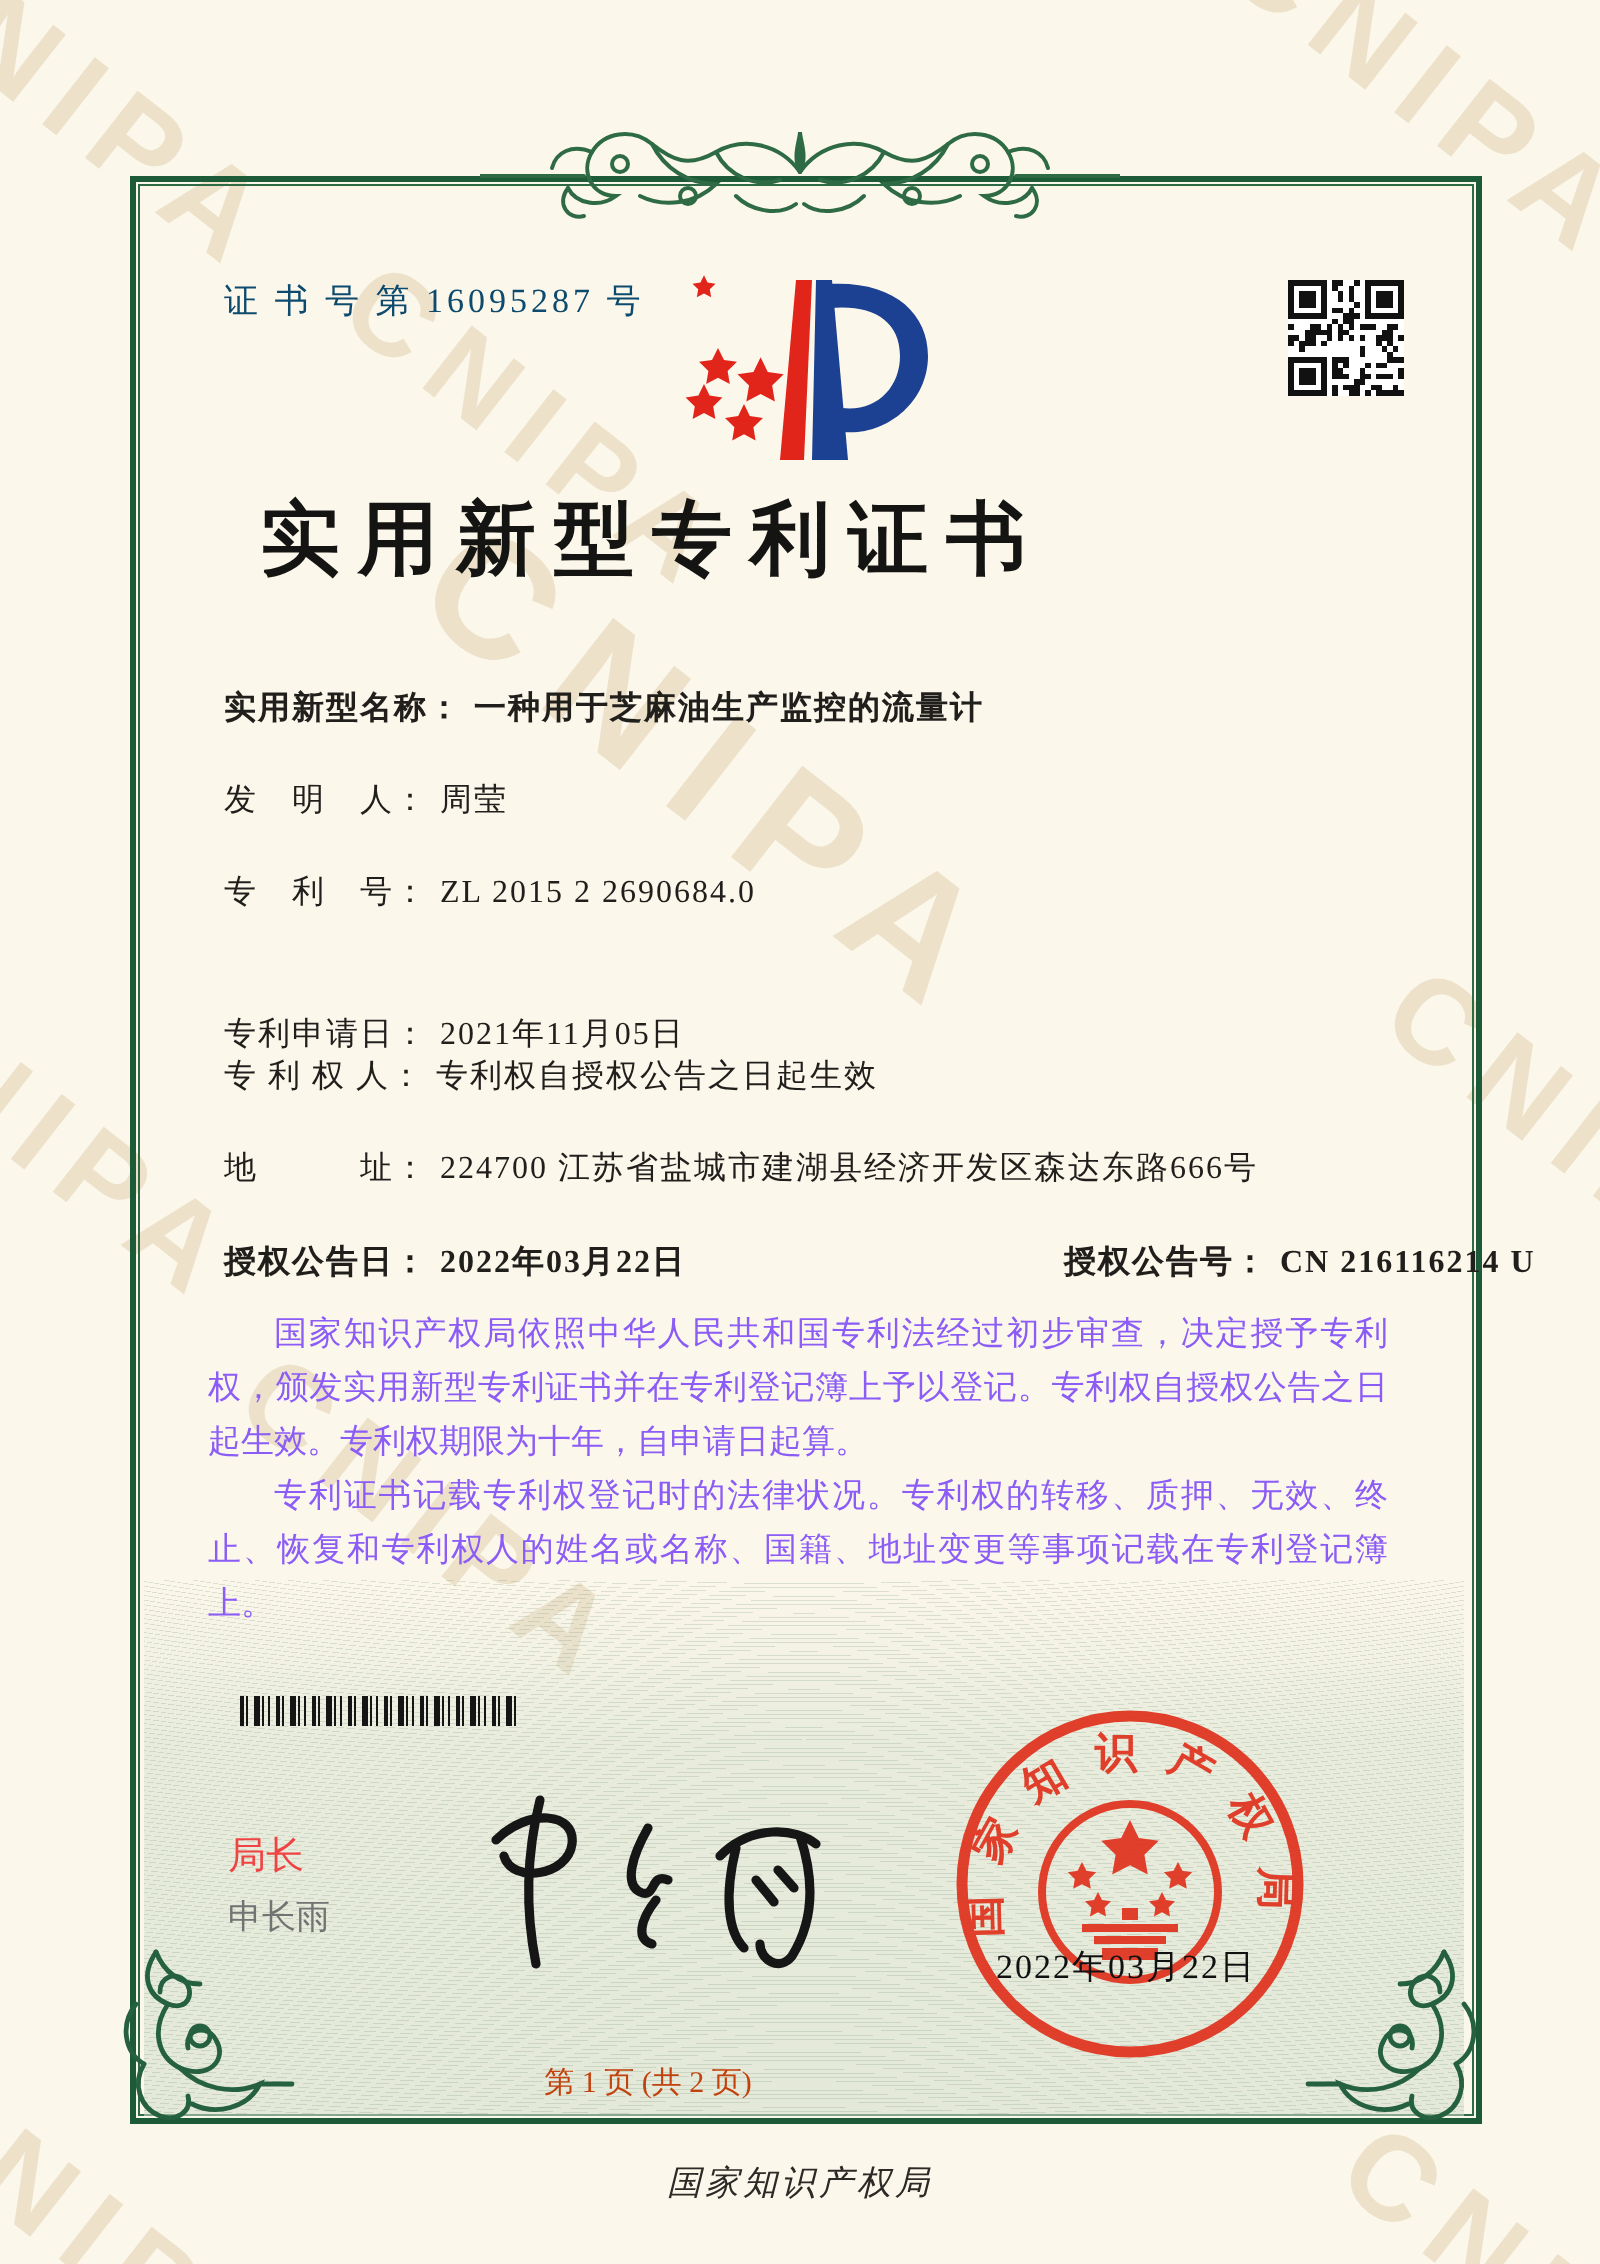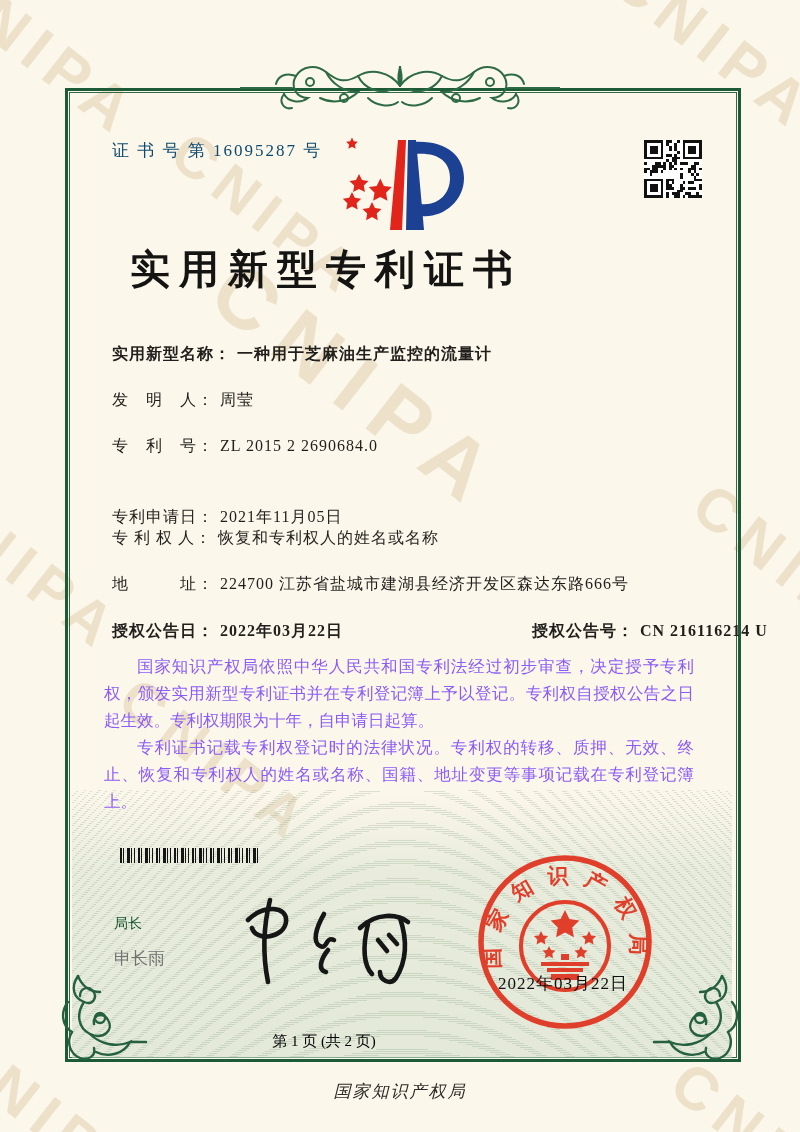--- a/index.html
+++ b/index.html
@@ -40,33 +40,33 @@
              color:#8b5cf6;z-index:3;text-align:justify;}
   .body-text p{margin:0;text-indent:2em;}
 
   
   .barcode{position:absolute;left:120px;top:848px;width:140px;height:15px;z-index:3;
     background:repeating-linear-gradient(90deg,#151515 0 2px,transparent 2px 3px,#151515 3px 4px,
       transparent 4px 7px,#151515 7px 10px,transparent 10px 11px,#151515 11px 12px,
       transparent 12px 14px,#151515 14px 15px,transparent 15px 18px);}
 
   
-  .sig-title{position:absolute;left:114px;top:915px;font-size:14px;color:#14532d;z-index:3;
+  .sig-title{position:absolute;left:114px;top:915px;font-size:19px;color:#ef4444;z-index:3;
              font-family:"Liberation Sans","DejaVu Sans",sans-serif;text-align:center;}
   .sig-name{position:absolute;left:114px;top:947px;font-size:17px;color:#737373;z-index:3;
              font-family:"Liberation Sans","DejaVu Sans",sans-serif;}
   .sig-script{position:absolute;left:228px;top:890px;width:195px;height:100px;z-index:3;}
 
   
   .seal{position:absolute;left:477px;top:854px;width:176px;height:176px;z-index:4;opacity:.93;}
   .seal-date{position:absolute;left:498px;top:972px;width:160px;font-size:17px;color:#111;
              letter-spacing:1px;z-index:5;}
 
   
-  .page-num{position:absolute;left:0;top:1032px;width:648px;text-align:center;font-size:15px;color:#000000;z-index:3;}
+  .page-num{position:absolute;left:0;top:1032px;width:648px;text-align:center;font-size:15px;color:#c2410c;z-index:3;}
   .continuation{position:absolute;left:0;top:1080px;width:800px;text-align:center;font-size:17px;
                 color:#2b2a26;font-style:italic;z-index:3;letter-spacing:2px;}
 
   
   .ornament-top{position:absolute;left:240px;top:58px;width:320px;height:58px;z-index:4;}
   .corner{position:absolute;width:100px;height:98px;z-index:4;}
   .corner.bl{left:48px;top:972px;}
   .corner.br{left:652px;top:972px;transform:scaleX(-1);}
 </style>
 </head>
@@ -287,21 +287,21 @@
   <div class="row" style="top:390px;">
     <span class="lbl">发　明　人：</span><span class="val">周莹</span>
   </div>
   <div class="row" style="top:436px;">
     <span class="lbl">专　利　号：</span><span class="val">ZL 2015 2 2690684.0</span>
   </div>
   <div class="row" style="top:507px;">
     <span class="lbl">专利申请日：</span><span class="val">2021年11月05日</span>
   </div>
   <div class="row" style="top:528px;">
-    <span class="lbl">专 利 权 人：</span><span class="val">恢复和专利权人的姓名或名称</span>
+    <span class="lbl">专 利 权 人：</span><span class="val">专利权自授权公告之日起生效</span>
   </div>
   <div class="row" style="top:574px;">
     <span class="lbl">地　　　址：</span><span class="val">224700 江苏省盐城市建湖县经济开发区森达东路666号</span>
   </div>
   <div class="row" style="top:621px;font-weight:bold;">
     <span class="lbl">授权公告日：</span><span class="val">2022年03月22日</span>
     <span class="row2">
       <span class="lbl">授权公告号：</span><span class="val">CN 216116214 U</span>
     </span>
   </div>

